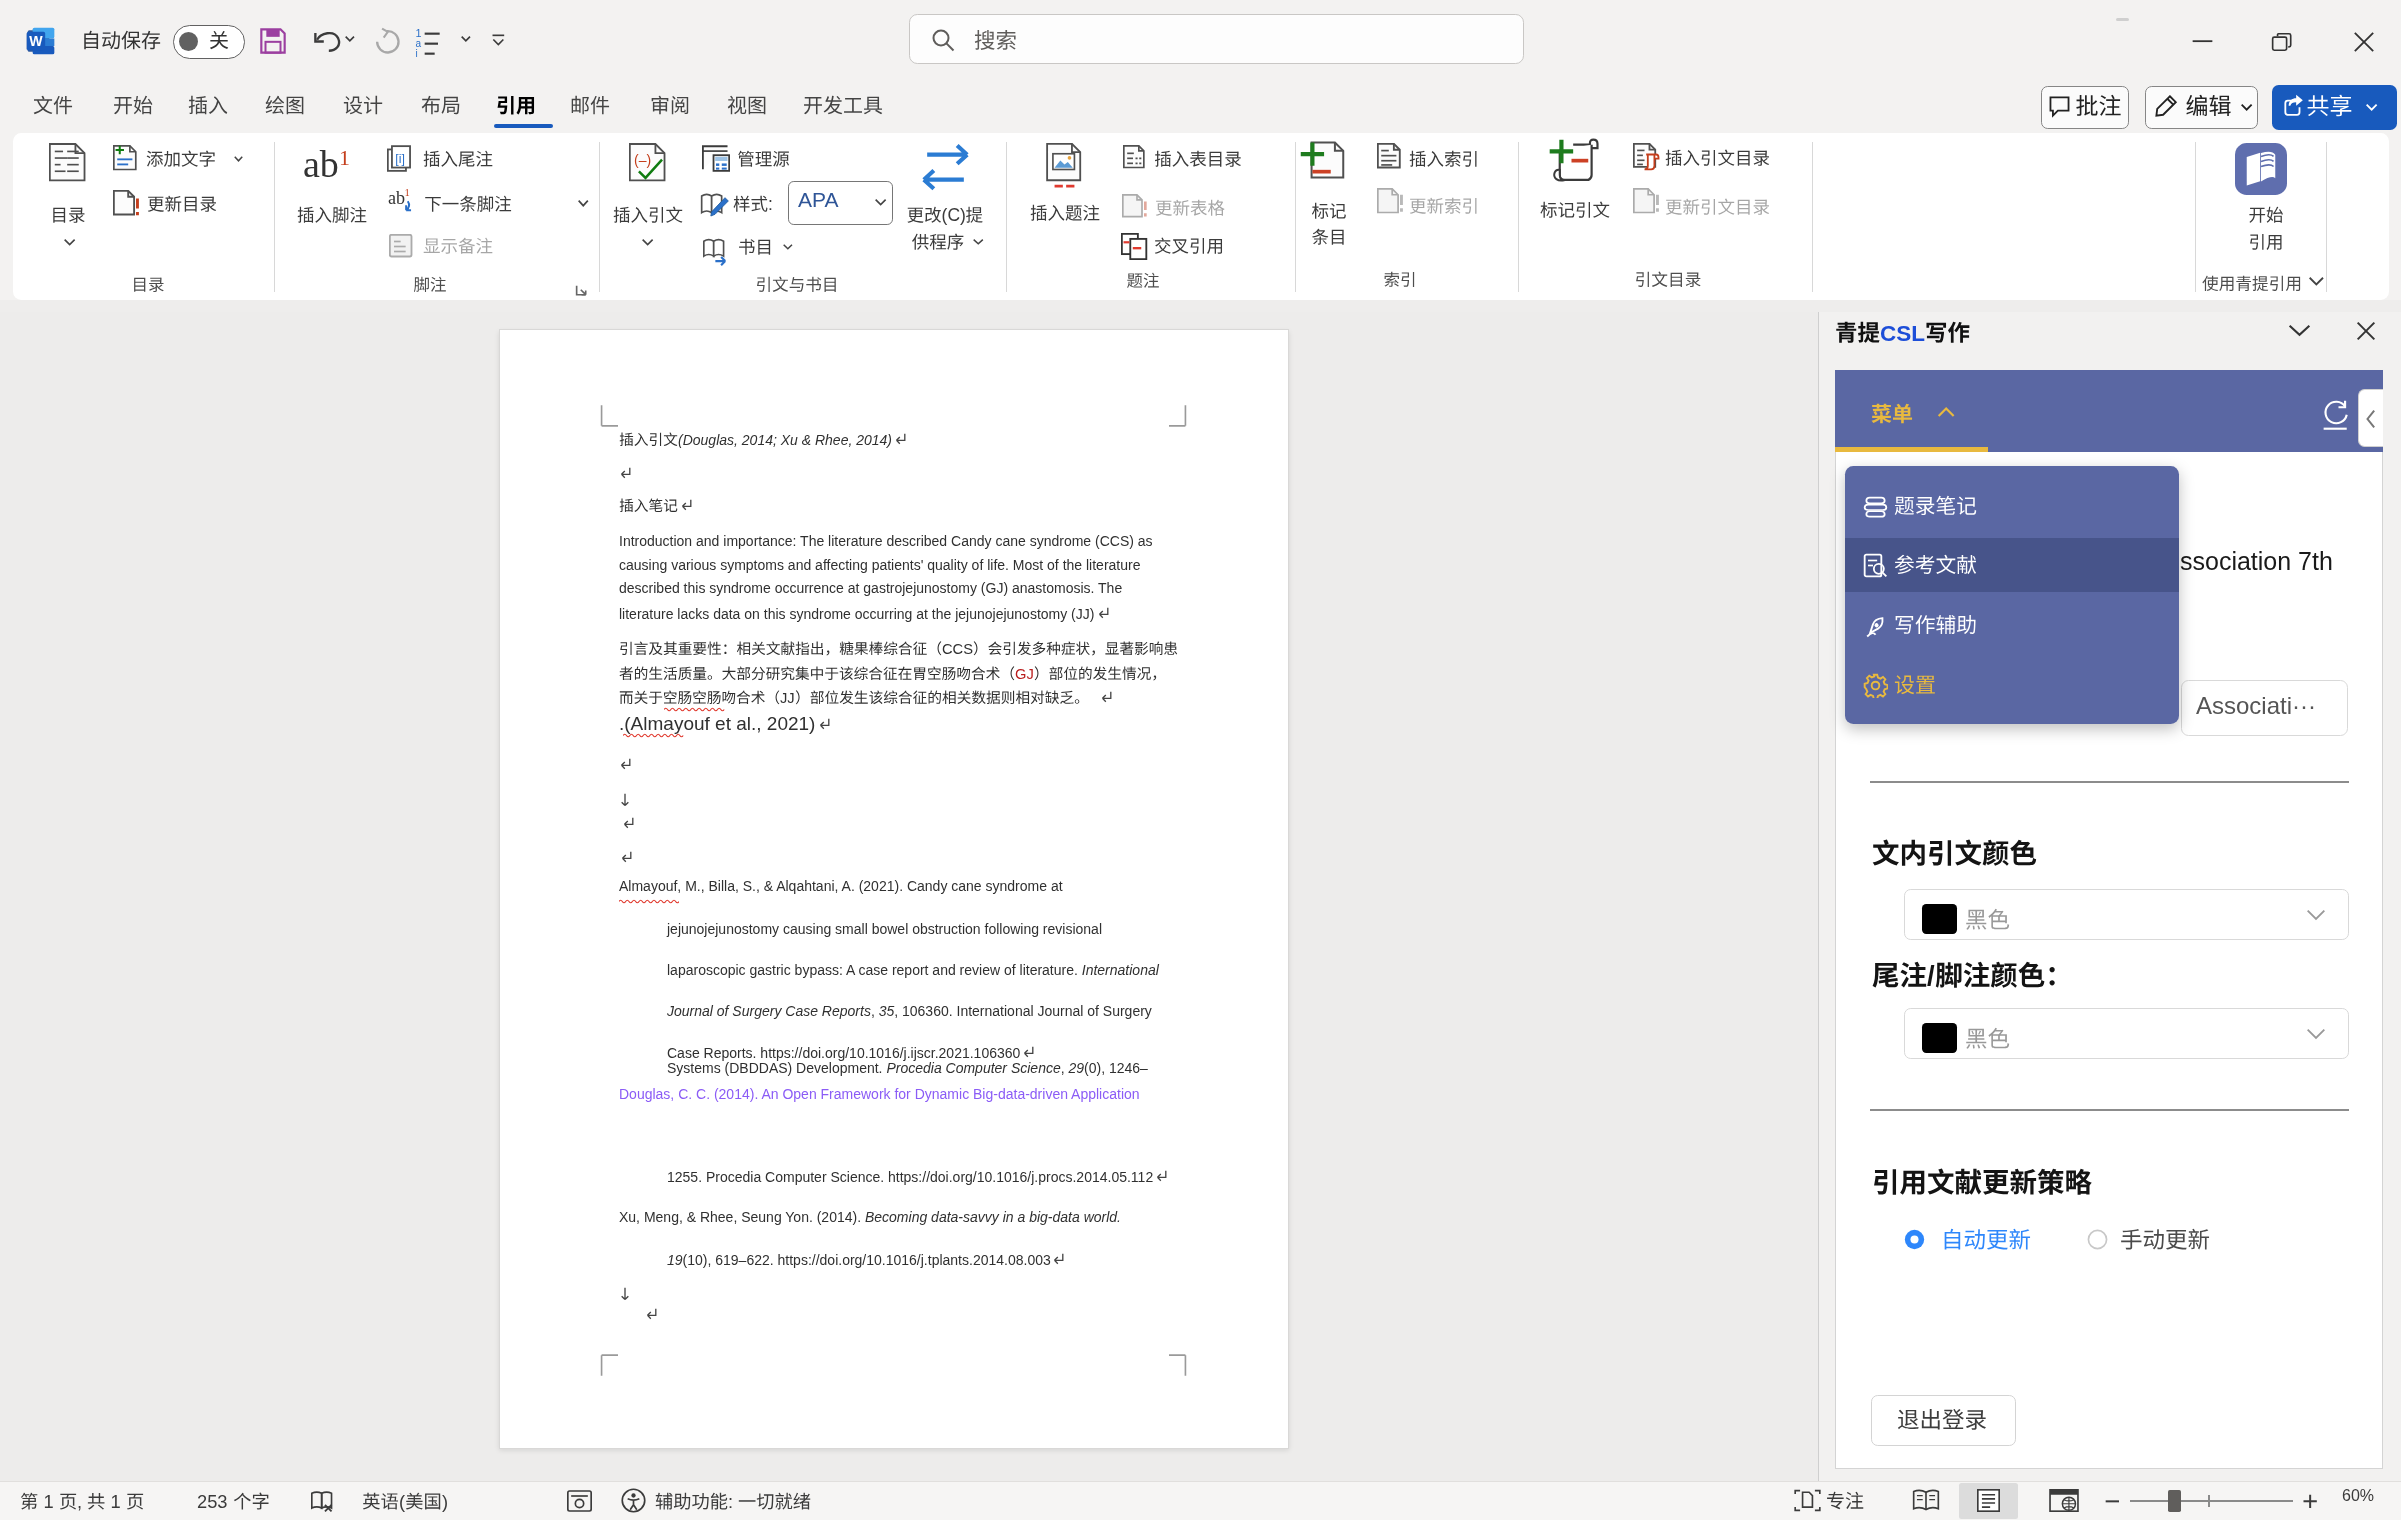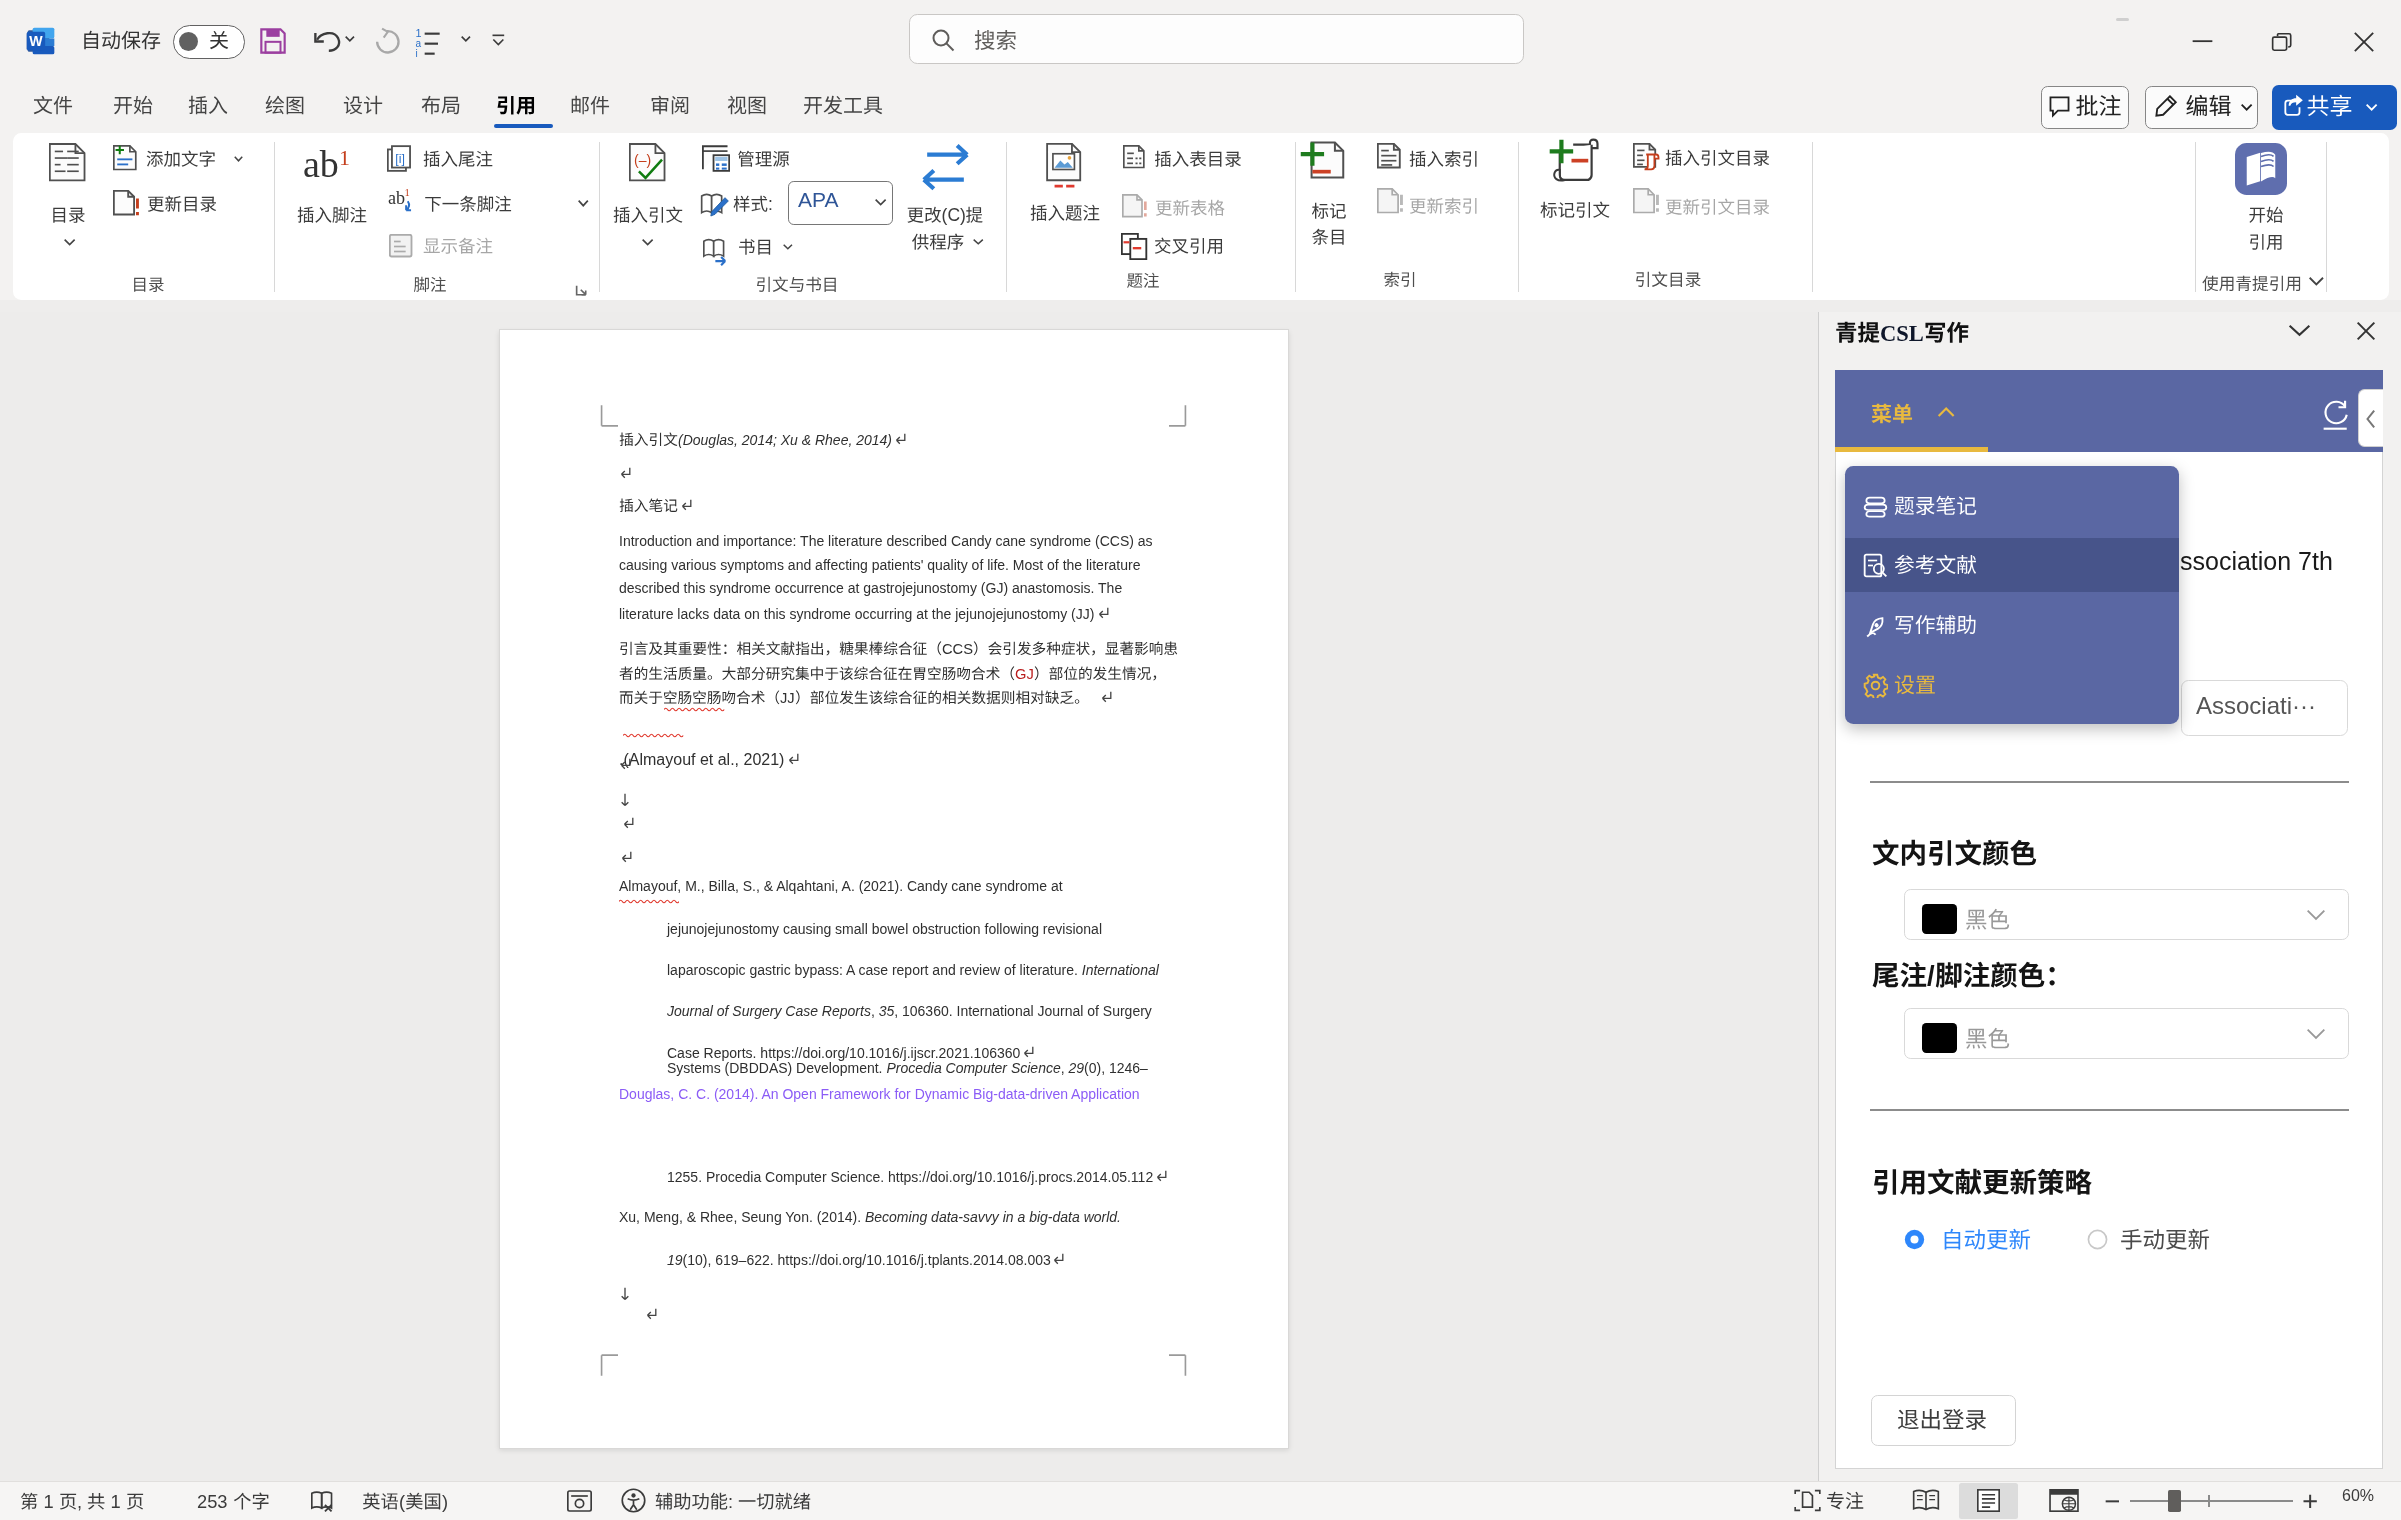--- a/index.html
+++ b/index.html
@@ -860,21 +860,21 @@
       <use href="#g81" x="13000"></use>
       <use href="#g82" x="14000"></use>
       <use href="#g50" x="15000"></use>
       <use href="#g83" x="16000"></use>
       <use href="#g84" x="17000"></use>
       <use href="#g85" x="18000"></use>
       <use href="#g6c" x="19000"></use>
     </svg><svg style="width:13.3px;height:15px;vertical-align:-1.7px;margin-left:11.7px" viewBox="0 0 16 18">
       <path d="M13 2 V10 H3 M3 10 L7 6 M3 10 L7 14" fill="none" stroke="#444" stroke-width="1.6"></path>
     </svg></div>
-<div class="ln" style="left:619px;top:714px;font-size:16px;color:#303030;margin-top:38px;">.(Almayouf et al., 2021)<svg style="width:13.3px;height:15px;vertical-align:-1.7px;margin-left:2.5px" viewBox="0 0 16 18">
+<div class="ln" style="left:619px;top:714px;font-size:19px;color:#303030;">.(Almayouf et al., 2021)<svg style="width:13.3px;height:15px;vertical-align:-1.7px;margin-left:2.5px" viewBox="0 0 16 18">
       <path d="M13 2 V10 H3 M3 10 L7 6 M3 10 L7 14" fill="none" stroke="#444" stroke-width="1.6"></path>
     </svg></div>
 <svg class="abs" style="left:619px;top:757px;" width="13.3" height="15" viewBox="0 0 16 18">
     <path d="M13 2 V10 H3 M3 10 L7 6 M3 10 L7 14" fill="none" stroke="#444" stroke-width="1.6"></path>
   </svg>
 <svg class="abs" style="left:620px;top:793px;" width="10" height="15" viewBox="0 0 12 18">
     <path d="M6 1 V15 M6 15 L2 11 M6 15 L10 11" fill="none" stroke="#444" stroke-width="1.6"></path>
   </svg>
 <svg class="abs" style="left:622px;top:816px;" width="13.3" height="15" viewBox="0 0 16 18">
     <path d="M13 2 V10 H3 M3 10 L7 6 M3 10 L7 14" fill="none" stroke="#444" stroke-width="1.6"></path>
@@ -907,21 +907,21 @@
 <svg class="abs" style="left:664px;top:707px;" width="62" height="5" viewBox="0 0 74 6">
     <path d="M0 3 q2 -3 4 0 q2 3 4 0 q2 -3 4 0 q2 3 4 0 q2 -3 4 0 q2 3 4 0 q2 -3 4 0 q2 3 4 0 q2 -3 4 0 q2 3 4 0 q2 -3 4 0 q2 3 4 0 q2 -3 4 0 q2 3 4 0 q2 -3 4 0 q2 3 4 0 q2 -3 4 0 q2 3 4 0" fill="none" stroke="#e03a2f" stroke-width="1.4"></path>
   </svg>
 <svg class="abs" style="left:623px;top:733px;" width="62" height="5" viewBox="0 0 74 6">
     <path d="M0 3 q2 -3 4 0 q2 3 4 0 q2 -3 4 0 q2 3 4 0 q2 -3 4 0 q2 3 4 0 q2 -3 4 0 q2 3 4 0 q2 -3 4 0 q2 3 4 0 q2 -3 4 0 q2 3 4 0 q2 -3 4 0 q2 3 4 0 q2 -3 4 0 q2 3 4 0 q2 -3 4 0 q2 3 4 0" fill="none" stroke="#e03a2f" stroke-width="1.4"></path>
   </svg>
 <svg class="abs" style="left:619px;top:899px;" width="60" height="5" viewBox="0 0 72 6">
     <path d="M0 3 q2 -3 4 0 q2 3 4 0 q2 -3 4 0 q2 3 4 0 q2 -3 4 0 q2 3 4 0 q2 -3 4 0 q2 3 4 0 q2 -3 4 0 q2 3 4 0 q2 -3 4 0 q2 3 4 0 q2 -3 4 0 q2 3 4 0 q2 -3 4 0 q2 3 4 0 q2 -3 4 0 q2 3 4 0" fill="none" stroke="#e03a2f" stroke-width="1.4"></path>
   </svg>
 <div class="abs" style="left:1818px;top:312px;width:584px;height:1169px;background:#f2f1f0;border-left:0.8px solid #cfcfcf;box-sizing:border-box;"></div>
-<div class="ln" style="left:1835px;top:321px;font-size:22.5px;color:#0f172a;font-family:Liberation Serif, serif;"><svg class="k" style="width:45px;height:22.5px" viewBox="0 0 2000 1000" fill="#111">
+<div class="ln" style="left:1835px;top:321px;font-size:22.5px;color:#1d4ed8;"><svg class="k" style="width:45px;height:22.5px" viewBox="0 0 2000 1000" fill="#111">
       <use href="#b86" x="0"></use>
       <use href="#b87" x="1000"></use>
     </svg><span style="font-weight:bold;">CSL</span><svg class="k" style="width:45px;height:22.5px" viewBox="0 0 2000 1000" fill="#111">
       <use href="#b88" x="0"></use>
       <use href="#b89" x="1000"></use>
     </svg></div>
 <svg class="abs" style="left:2288px;top:324px;" width="23" height="13.3" viewBox="0 0 28 16">
     <path d="M2 2 L14 13 L26 2" fill="none" stroke="#333" stroke-width="2.6"></path>
   </svg>
 <svg class="abs" style="left:2356px;top:321px;" width="20" height="20" viewBox="0 0 24 24">

